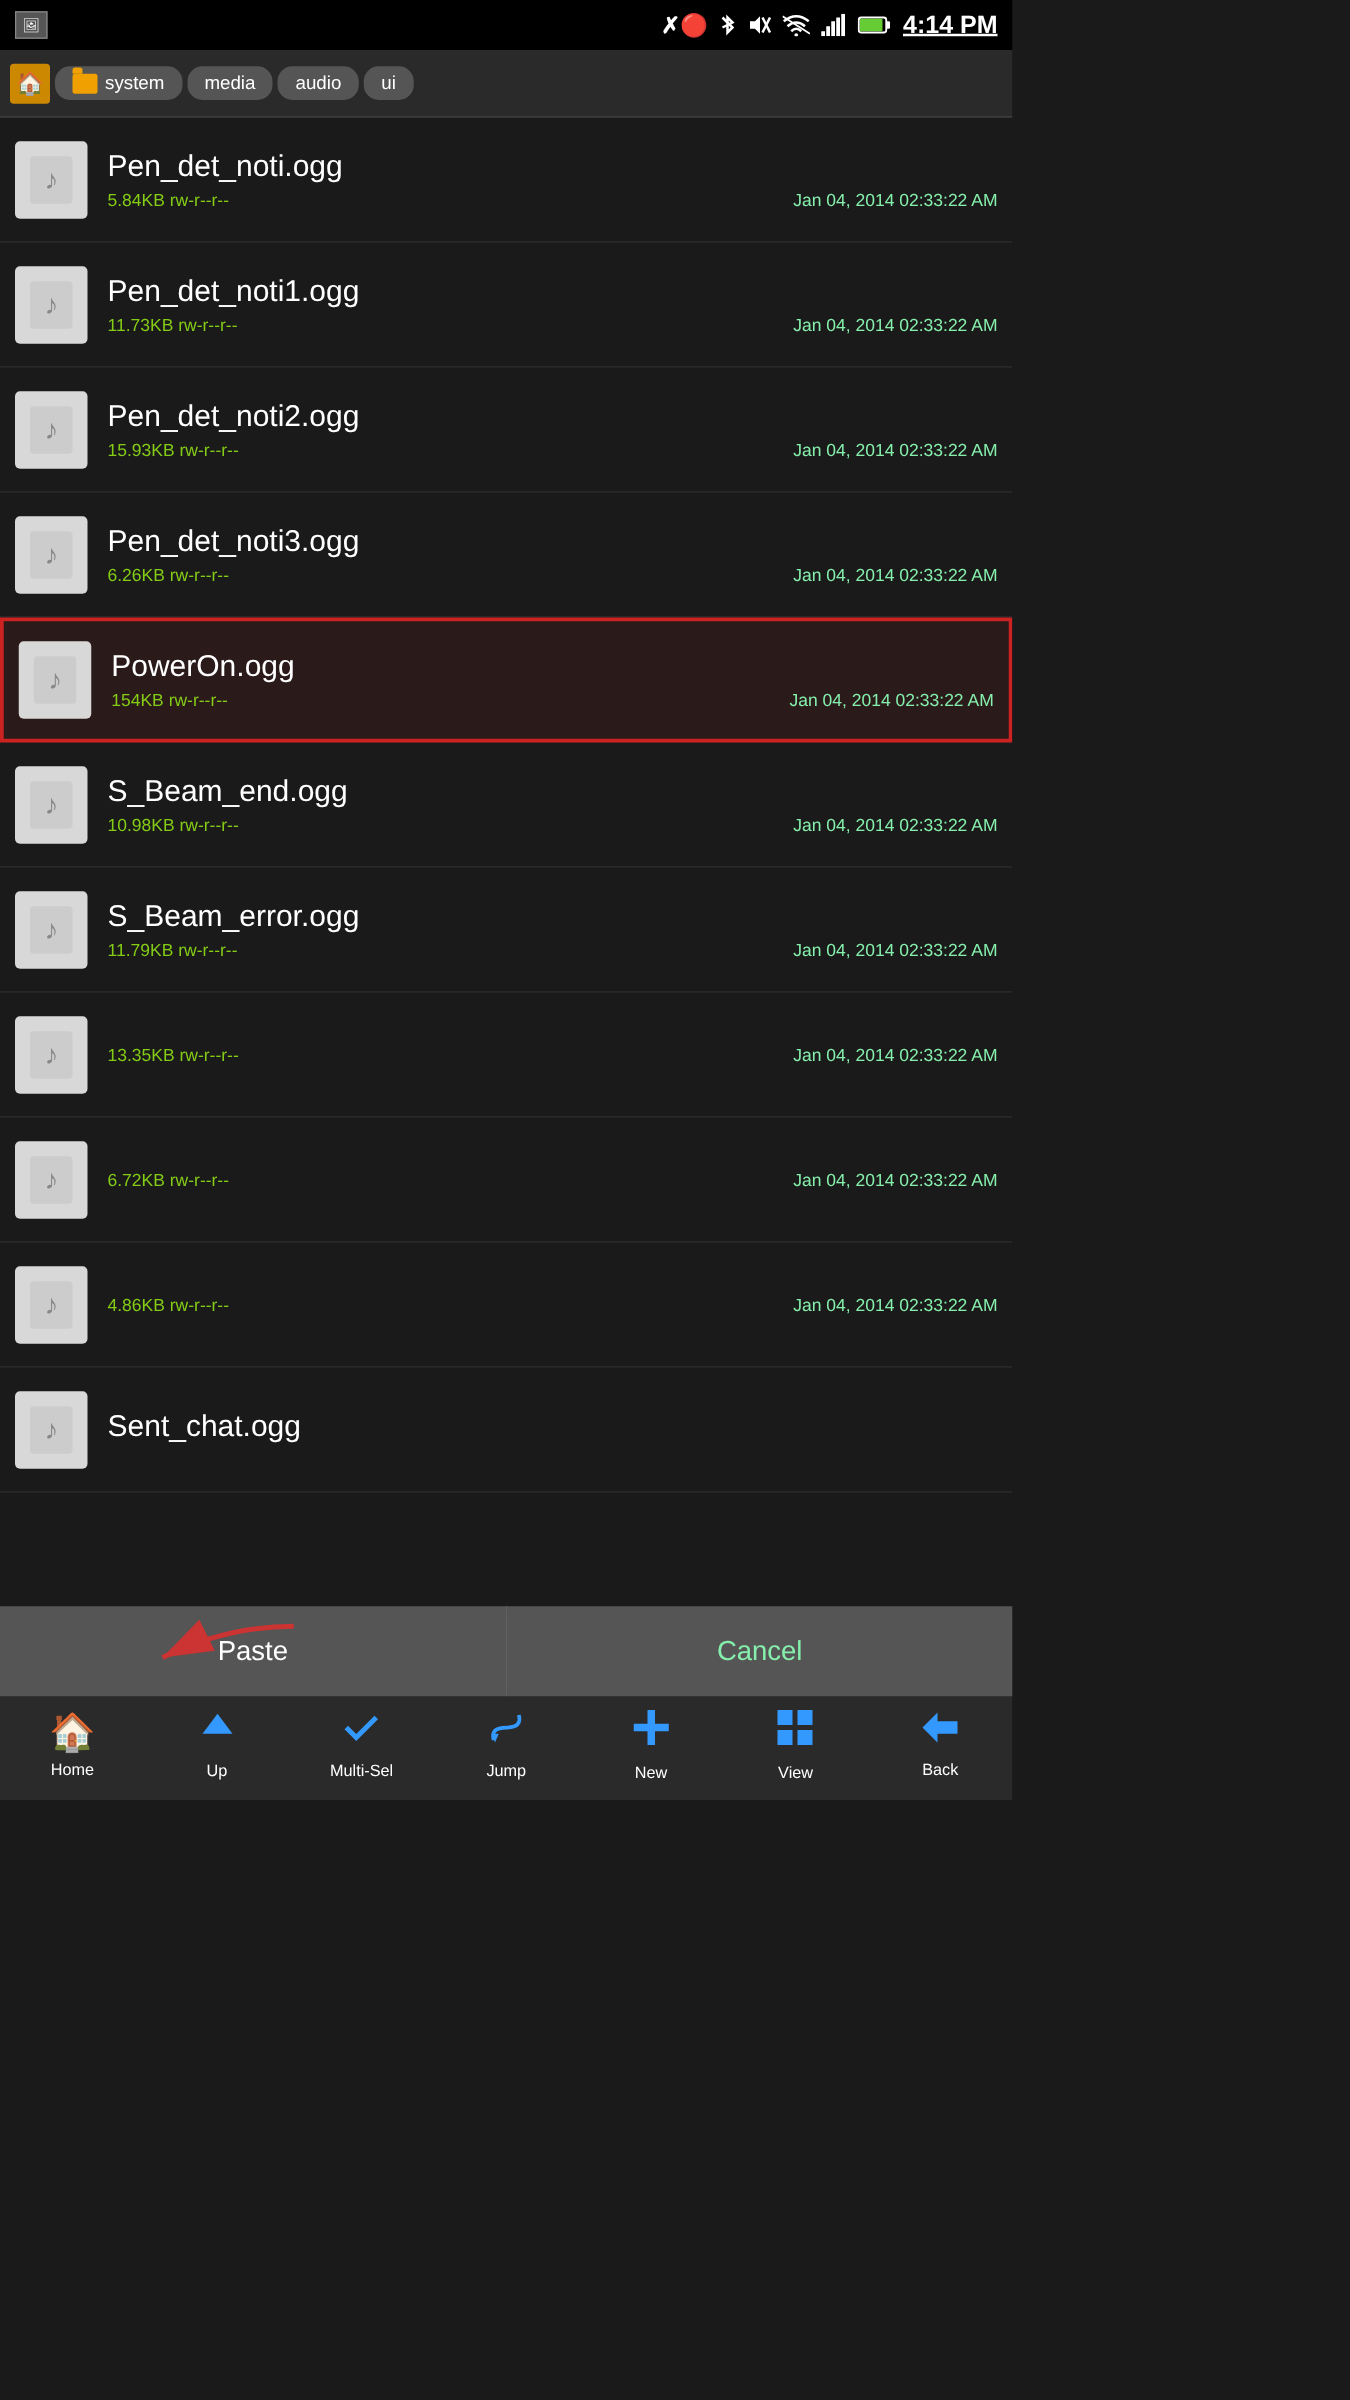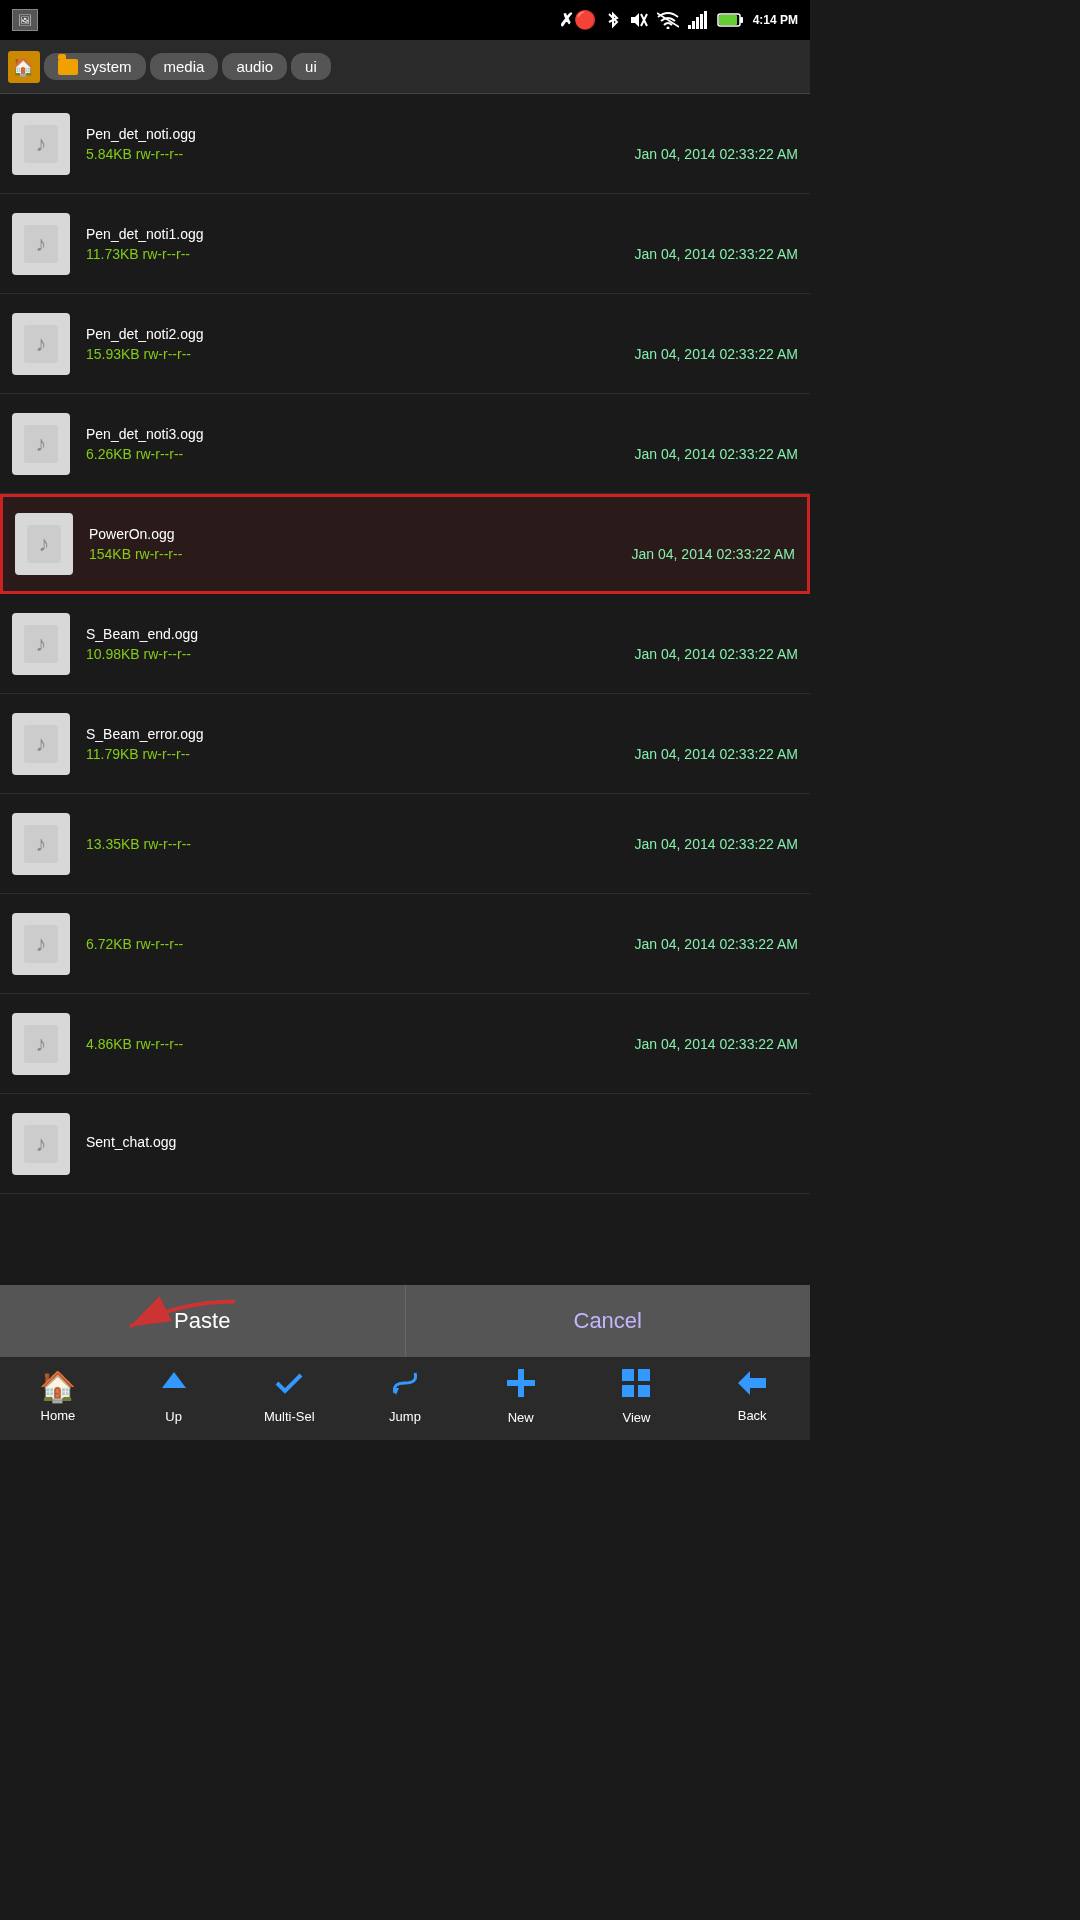--- a/index.html
+++ b/index.html
@@ -102,21 +102,21 @@
       border-radius: 4px;
       display: flex; align-items: center; justify-content: center;
       margin-right: 16px;
       flex-shrink: 0;
       position: relative;
     }
     .file-info {
       flex: 1;
     }
     .file-name {
-      font-size: 14px;
+      font-size: 24px;
       color: #ffffff;
       font-weight: normal;
       margin-bottom: 4px;
     }
     .file-meta {
       font-size: 14px;
       color: #aaaaaa;
       display: flex;
       justify-content: space-between;
     }
@@ -144,21 +144,21 @@
     }
     .action-btn-paste {
       background: #555;
       border-right: 1px solid #666;
       font-size: 22px;
       color: #fff;
     }
     .action-btn-cancel {
       background: #555;
       font-size: 22px;
-      color: #c4b5fd;
+      color: #86efac;
     }
     .arrow-indicator {
       position: absolute;
       left: 120px;
       top: 50%;
       transform: translateY(-50%);
       font-size: 40px;
       color: #cc3333;
       pointer-events: none;
     }
@@ -242,21 +242,21 @@
       <rect x="9" y="6" width="3" height="12" fill="white"></rect>
       <rect x="13" y="3" width="3" height="15" fill="white"></rect>
       <rect x="17" y="0" width="3" height="18" fill="white"></rect>
     </svg>
 
     <svg width="28" height="16" viewBox="0 0 28 16">
       <rect x="1" y="2" width="22" height="12" rx="2" fill="none" stroke="white" stroke-width="1.5"></rect>
       <rect x="23" y="5" width="3" height="6" rx="1" fill="white"></rect>
       <rect x="2" y="3" width="18" height="10" rx="1" fill="#66cc33"></rect>
     </svg>
-    <span style="font-size:12px;font-weight:bold;">4:14 PM</span>
+    <span style="font-size:20px;font-weight:bold;text-decoration:underline;">4:14 PM</span>
   </div>
 </div>
 
 <div class="breadcrumb-bar">
   <div class="breadcrumb-home-icon">
     <span style="font-size:18px;">🏠</span>
   </div>
   <div class="breadcrumb-item">
     <div class="breadcrumb-folder-icon"></div>
     <span>system</span>

